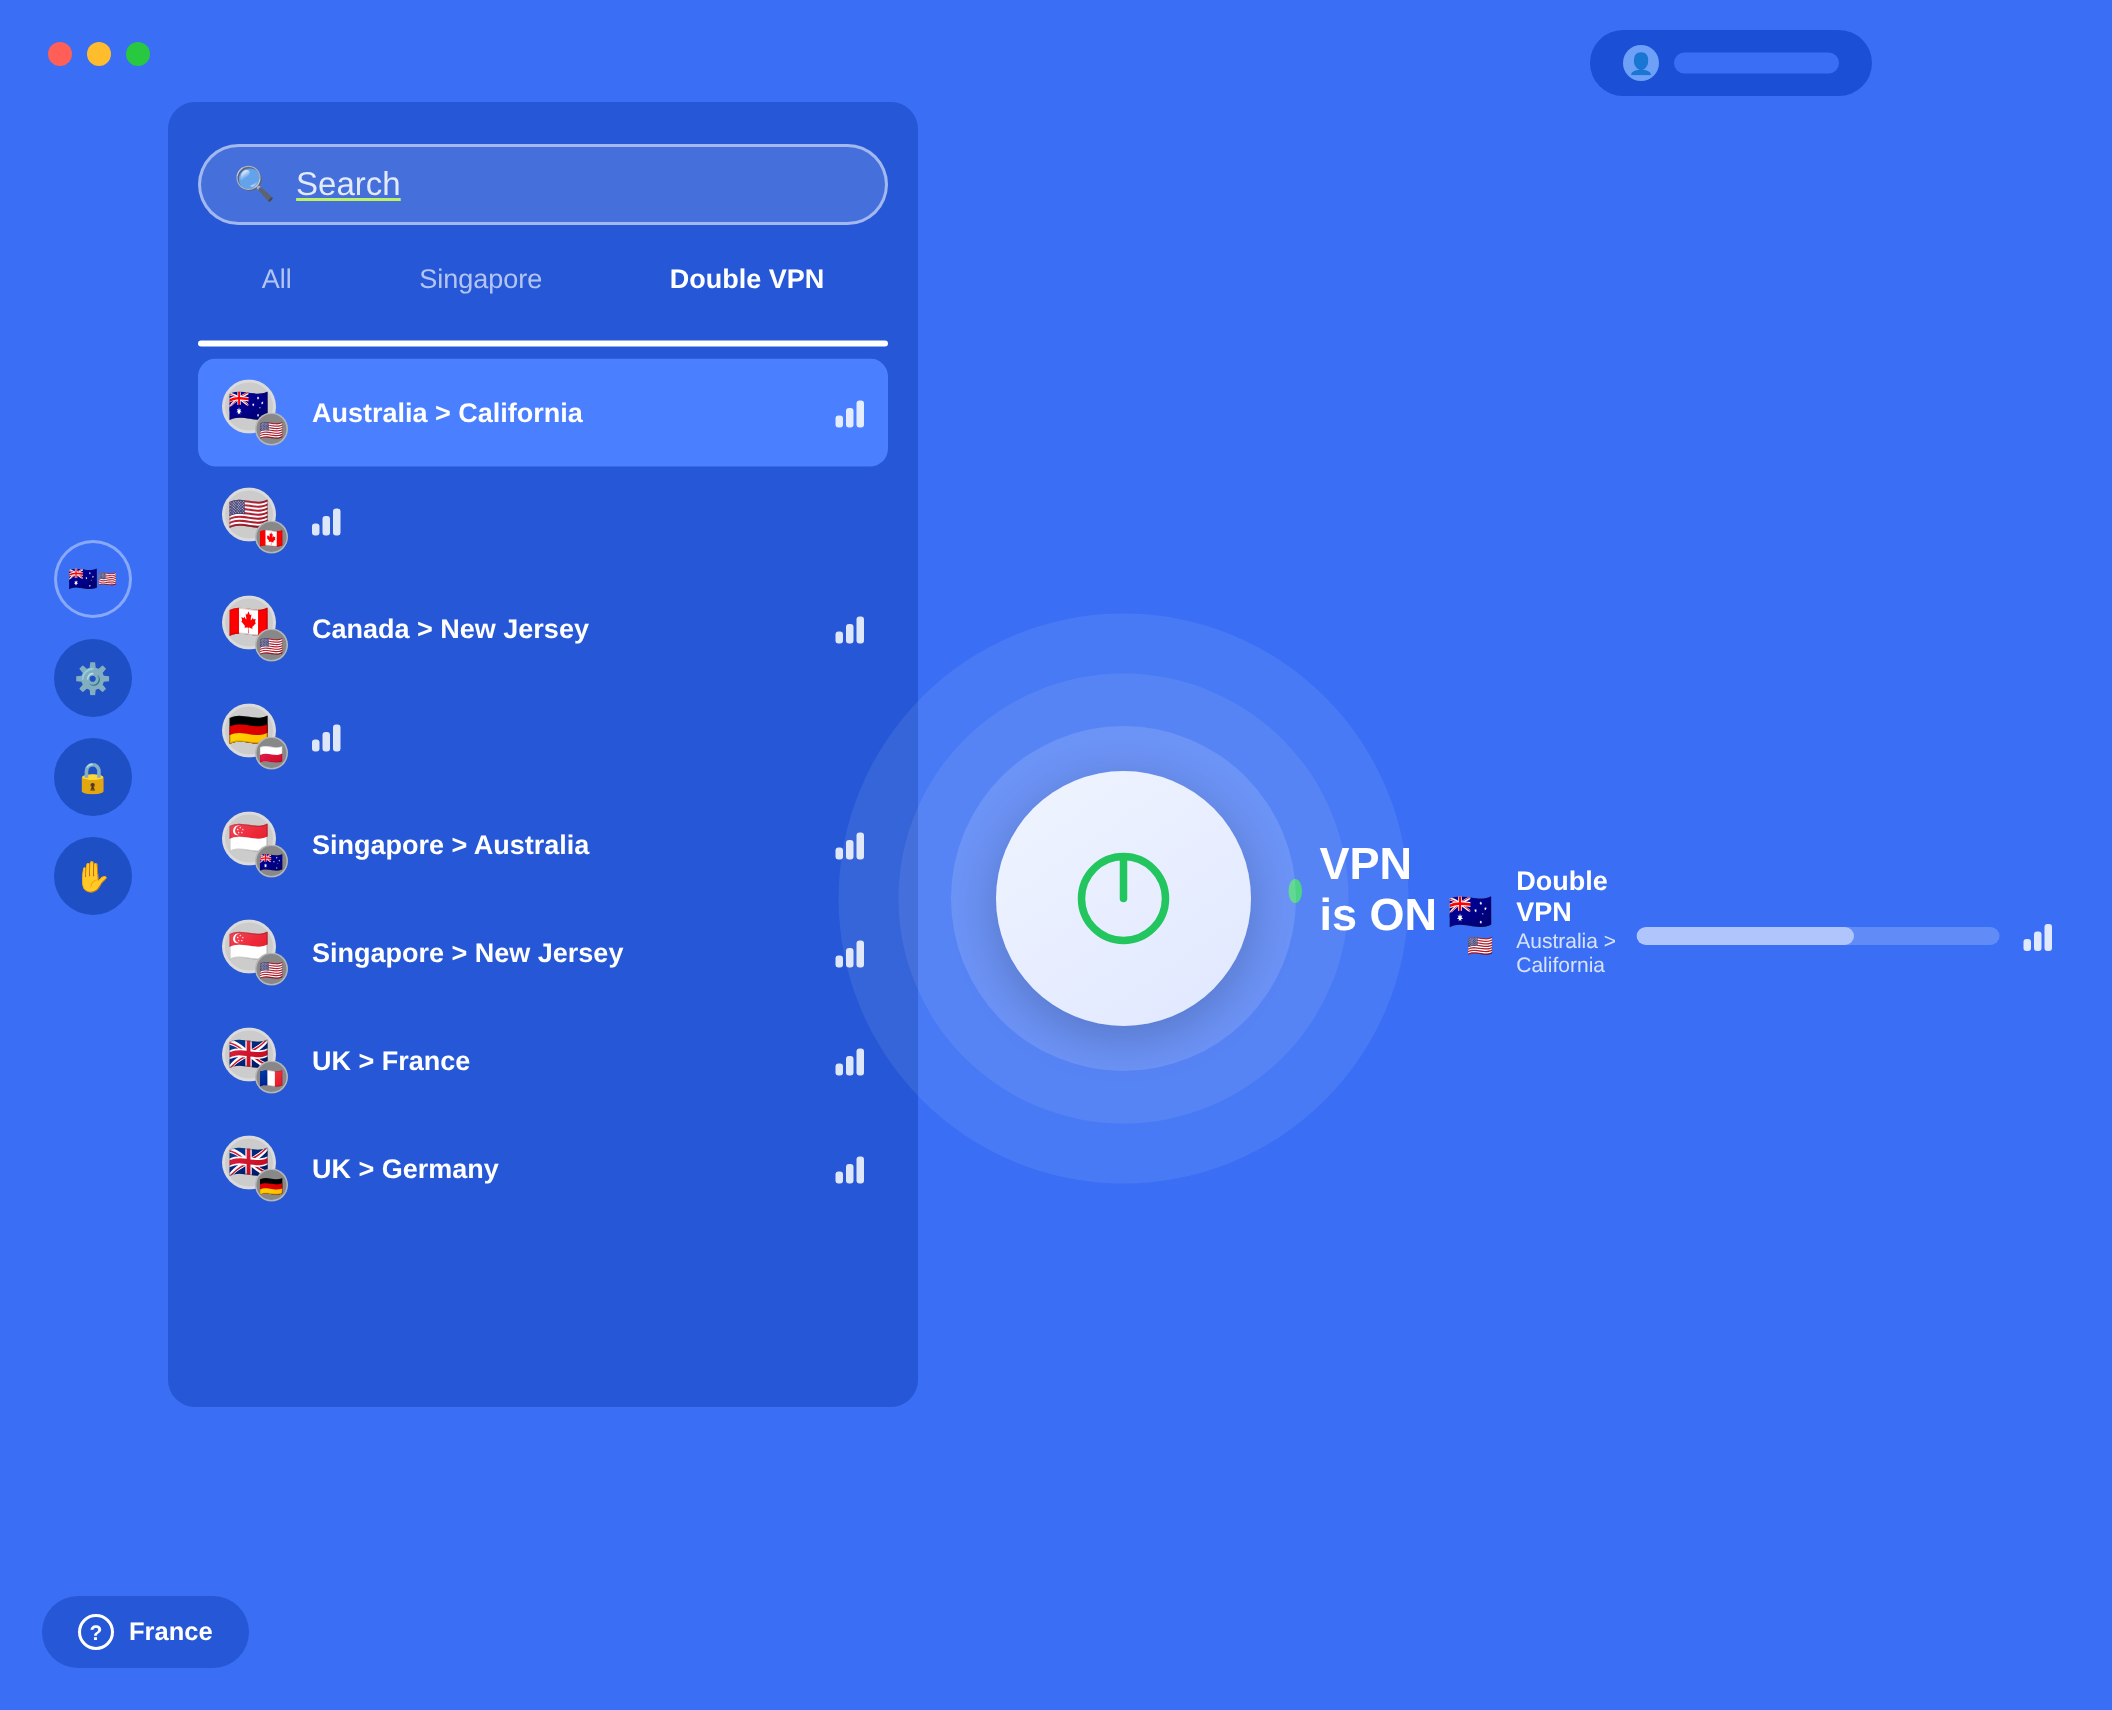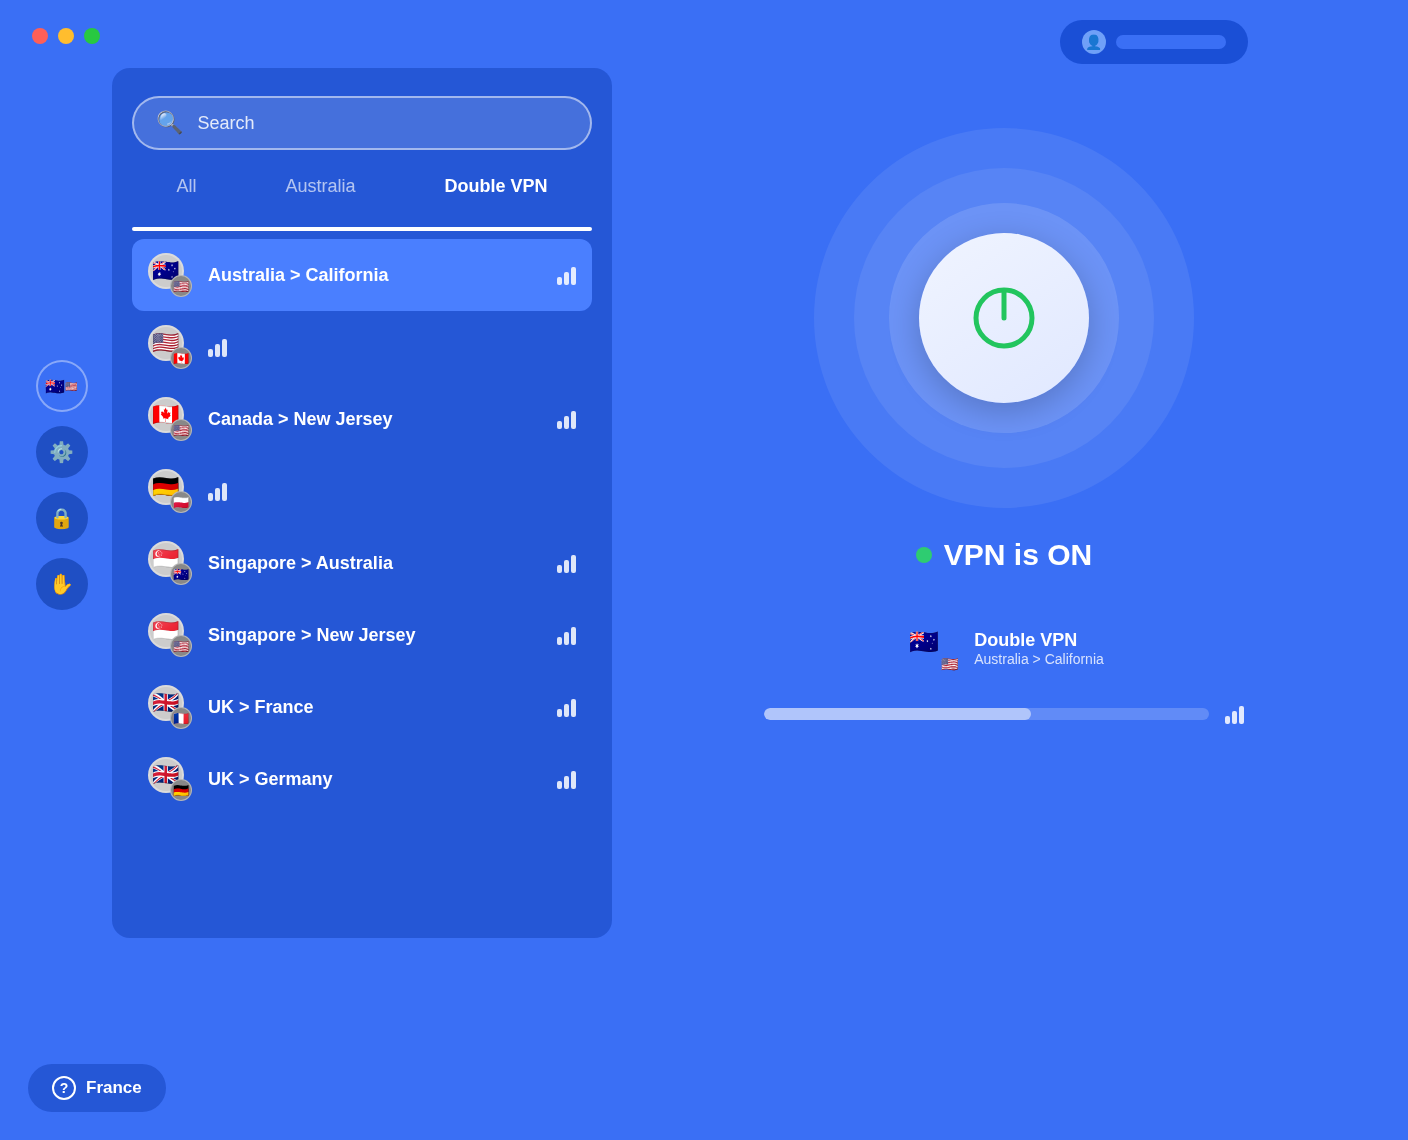--- a/index.html
+++ b/index.html
@@ -80,23 +80,24 @@
       border: 2px solid rgba(255,255,255,0.5);
       border-radius: 30px;
       padding: 12px 22px;
       gap: 14px;
       margin-bottom: 22px;
     }
     .search-box input {
       background: transparent;
       border: none;
       outline: none;
-      color: #e5e5e5;
-      font-size: 18px;
+      color: #bef264;
+      font-size: 22px;
       width: 100%;
+      text-decoration: underline;
     }
     .search-box input::placeholder { color: rgba(255,255,255,0.85); }
     .search-icon { color: rgba(255,255,255,0.85); font-size: 22px; }
 
     
     .filter-tabs {
       display: flex;
       justify-content: space-around;
       margin-bottom: 0;
       padding-bottom: 26px;
@@ -206,21 +207,21 @@
     }
 
     
     .main-area {
       position: absolute;
       top: 68px;
       left: 640px;
       right: 40px;
       bottom: 40px;
       display: flex;
-      flex-direction: column;
+      flex-direction: row;
       align-items: center;
       justify-content: flex-start;
       padding-top: 60px;
     }
 
     
     .power-container {
       position: relative;
       width: 380px;
       height: 380px;
@@ -414,21 +415,21 @@
 
 <div class="sidebar-panel">
 
   <div class="search-box">
     <span class="search-icon">🔍</span>
     <input type="text" placeholder="Search" style="">
   </div>
 
   <div class="filter-tabs">
     <span class="filter-tab">All</span>
-    <span class="filter-tab">Australia</span>
+    <span class="filter-tab">Singapore</span>
     <span class="filter-tab active">Double VPN</span>
   </div>
   <div class="tab-indicator"></div>
 
   <ul class="vpn-list">
 
     <li class="vpn-item active">
       <div class="flag-duo">
         <div class="flag-main">🇦🇺</div>
         <div class="flag-secondary">🇺🇸</div>

